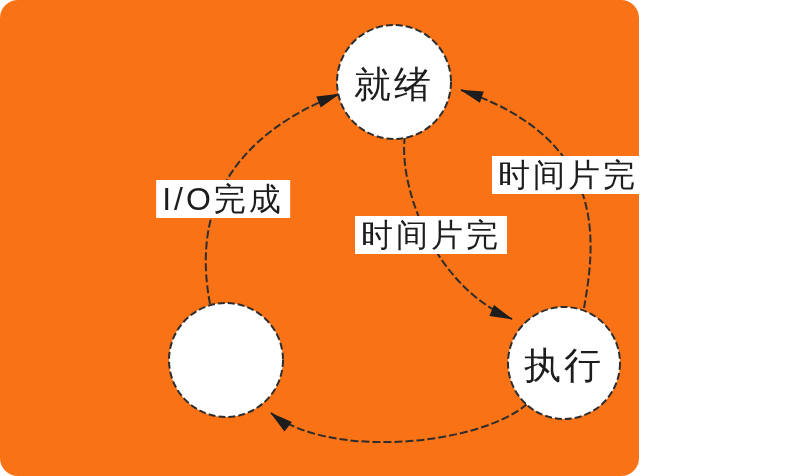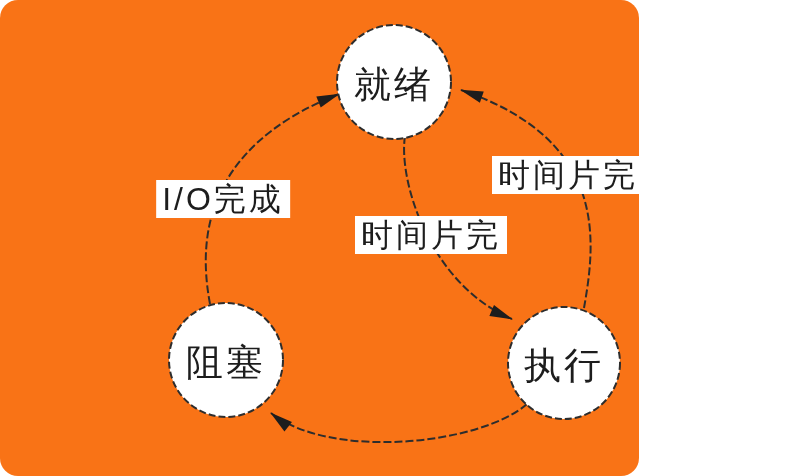--- a/index.html
+++ b/index.html
@@ -69,19 +69,18 @@
     <path class="edge-path" marker-end="url(#arrowhead)" d="M 527 404 C 480 445 330 460 271 413"></path>
     <path class="edge-path" marker-end="url(#arrowhead)" d="M 210 304 C 200 250 196 150 339 94"></path>
 
     <circle class="state-circle" cx="394" cy="82" r="57"></circle>
     <circle class="state-circle" cx="226" cy="360" r="57"></circle>
     <circle class="state-circle" cx="564" cy="363" r="56"></circle>
   </svg>
 
   <div class="label node-label" style="left:394px; top:84px;">就绪</div>
   <div class="label node-label" style="left:564px; top:365px;">执行</div>
-  <div class="label node-label" style="left:226px; top:362px;">阻塞</div>
 
   <div class="label edge-label" style="left:568px; top:175px;">时间片完</div>
   <div class="label edge-label" style="left:431px; top:235px;">时间片完</div>
   <div class="label edge-label" style="left:223px; top:199px;">I/O完成</div>
 
 </div>
 
 </body></html>

